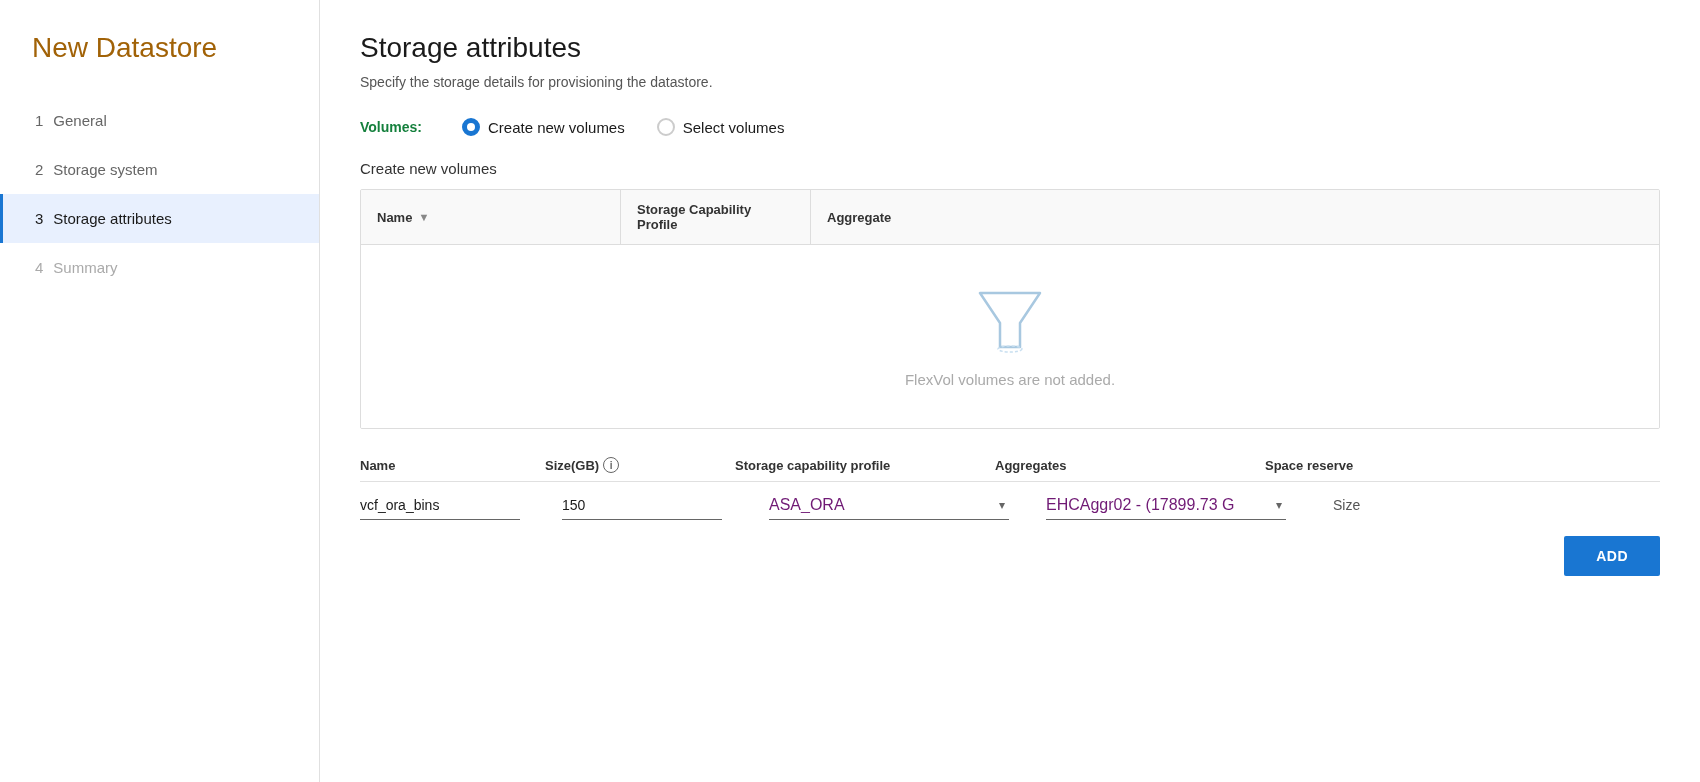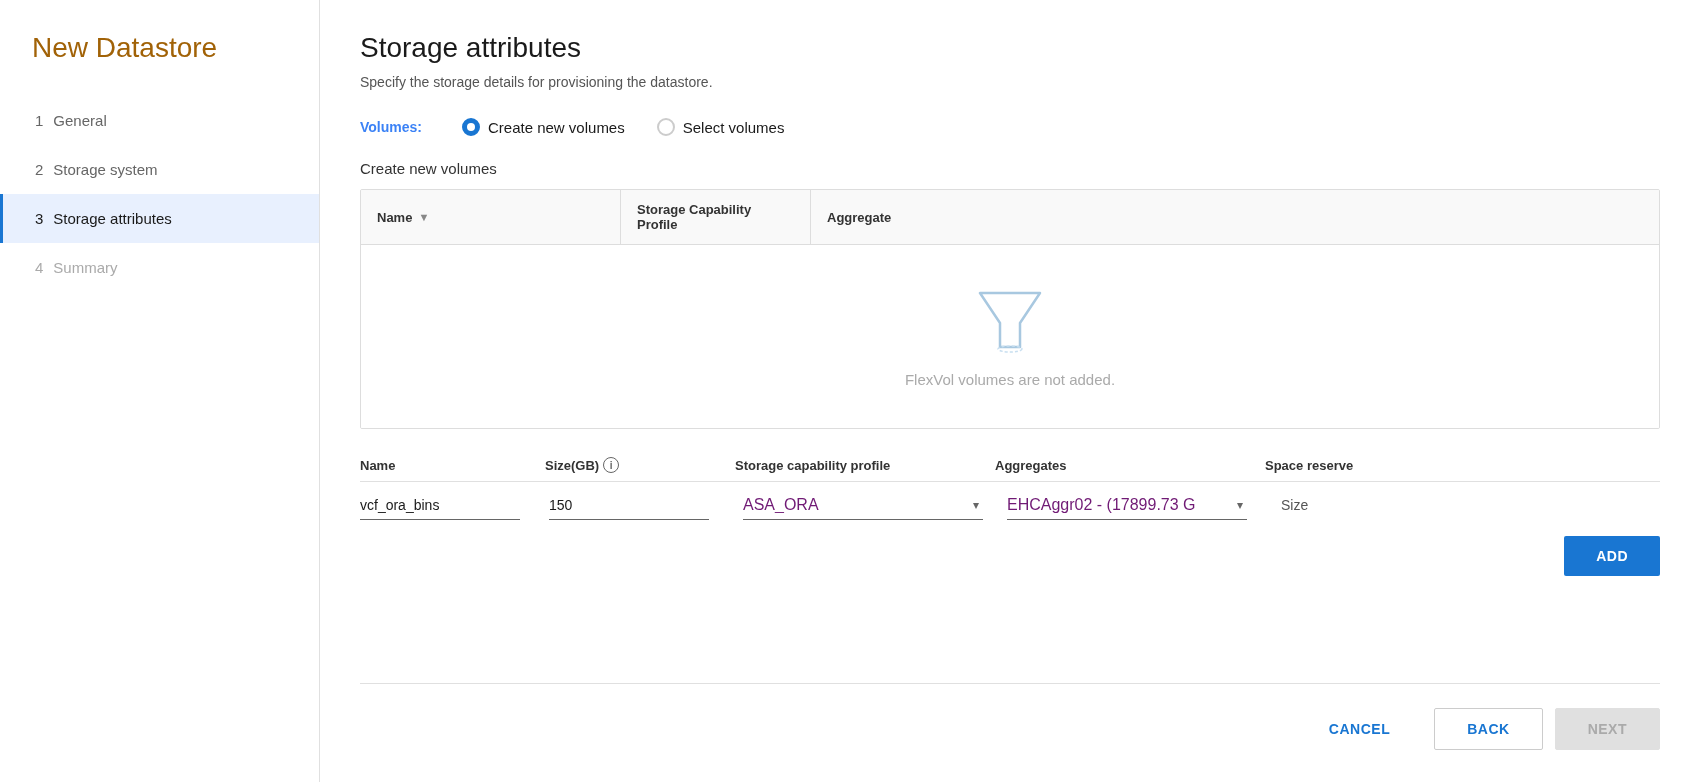--- a/index.html
+++ b/index.html
@@ -65,21 +65,21 @@
     
     .volumes-row {
       display: flex;
       align-items: center;
       margin-bottom: 24px;
       gap: 32px;
     }
     .volumes-label {
       font-size: 14px;
       font-weight: 600;
-      color: #3b82f6;
+      color: #15803d;
       margin-right: 8px;
     }
     .radio-option {
       display: flex;
       align-items: center;
       gap: 8px;
       cursor: pointer;
       font-size: 15px;
       color: #1a1a1a;
     }
@@ -182,21 +182,21 @@
       align-items: center;
       justify-content: center;
       font-size: 10px;
       font-weight: 700;
       color: #666;
       cursor: pointer;
     }
     .add-form-row {
       display: grid;
       grid-template-columns: 185px 190px 260px 270px 180px;
-      gap: 4px;
+      gap: 17px;
       align-items: center;
     }
     .form-input {
       width: 160px;
       border: none;
       border-bottom: 1px solid #666;
       padding: 6px 0;
       font-size: 14px;
       outline: none;
       background: transparent;
@@ -388,18 +388,13 @@
       <div>
         <span class="space-reserve-value">Size</span>
       </div>
     </div>
   </div>
 
   <div class="add-btn-row">
     <button class="add-btn">ADD</button>
   </div>
 
-  <div class="footer">
-    <button class="footer-btn cancel">CANCEL</button>
-    <button class="footer-btn">BACK</button>
-    <button class="footer-btn next">NEXT</button>
-  </div>
 </div>
 
 </body></html>

